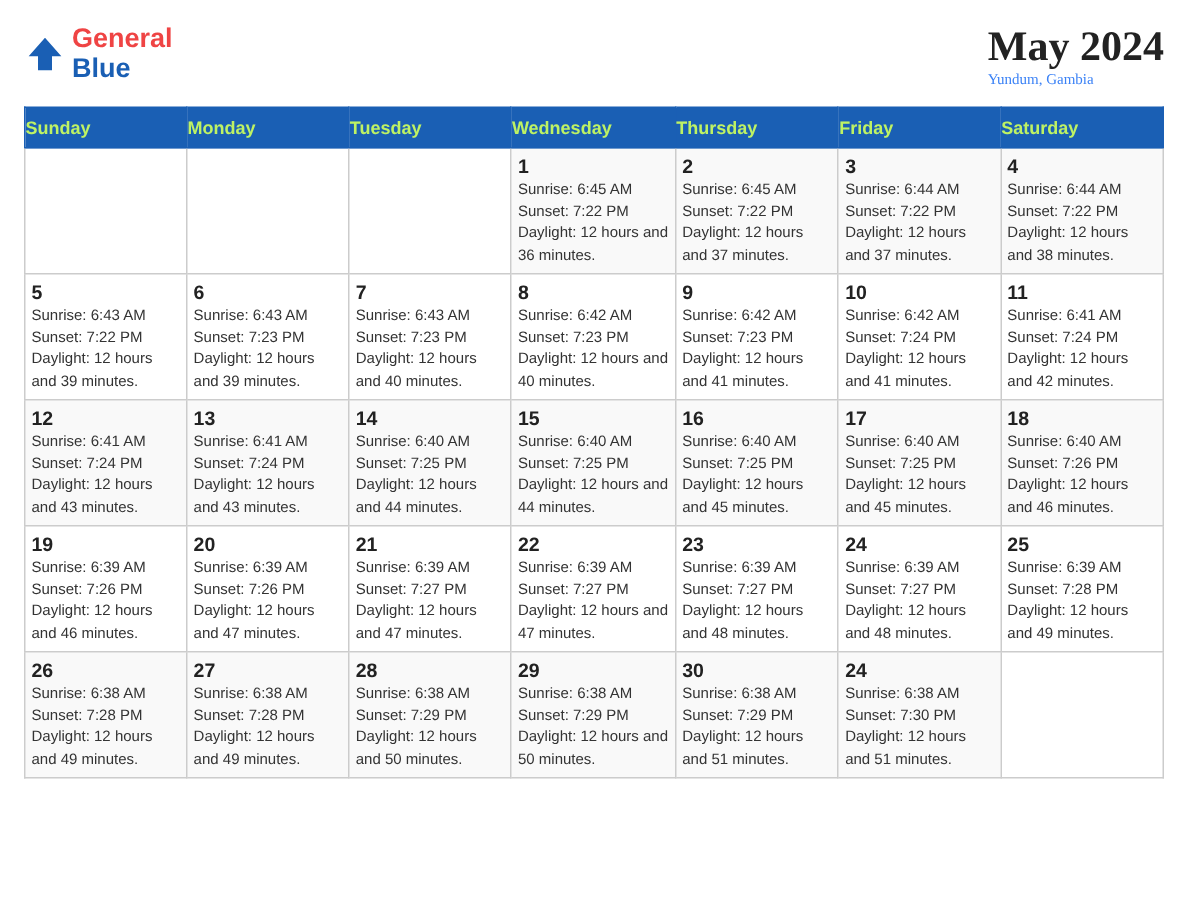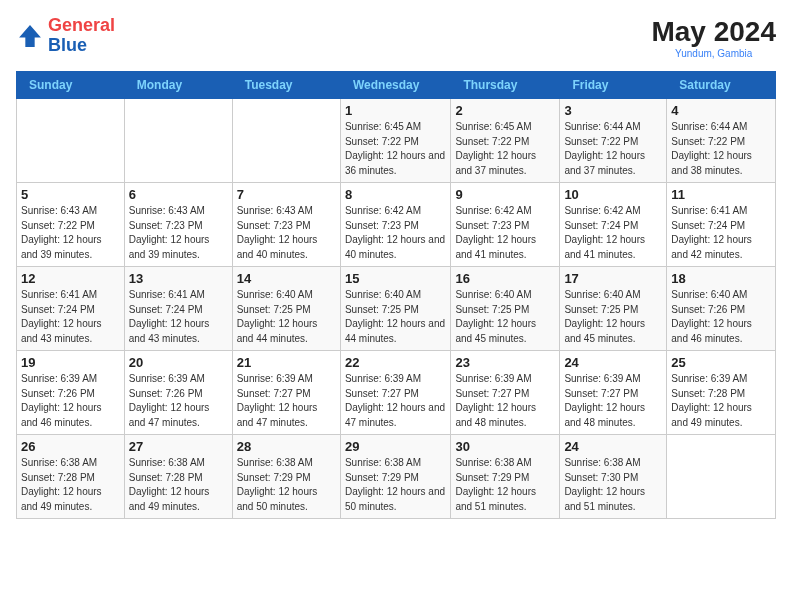--- a/index.html
+++ b/index.html
@@ -26,40 +26,41 @@
       font-weight: bold;
       line-height: 1.1;
     }
     .logo-text span.general { color: #ef4444; }
     .logo-text span.blue { color: #1a5fb4; }
     .logo-icon {
       width: 28px;
       height: 28px;
     }
     .title-block {
-      text-align: center;
+      text-align: left;
+      font-family: Liberation Serif, serif;
     }
     .month-year {
       font-size: 28px;
       font-weight: bold;
       color: #222;
     }
     .location {
       font-size: 10px;
       color: #3b82f6;
     }
     table {
       width: 100%;
       border-collapse: collapse;
       font-size: 10.5px;
     }
     thead tr th {
       background: #1a5fb4;
-      color: #7dd3fc;
-      padding: 6px 12px;
+      color: #bef264;
+      padding: 6px 0;
       text-align: left;
       font-size: 12px;
       border: 1px solid #1a5fb4;
     }
     tbody tr td {
       border: 1px solid #ccc;
       vertical-align: top;
       padding: 4px;
       width: 113px;
       min-height: 80px;

